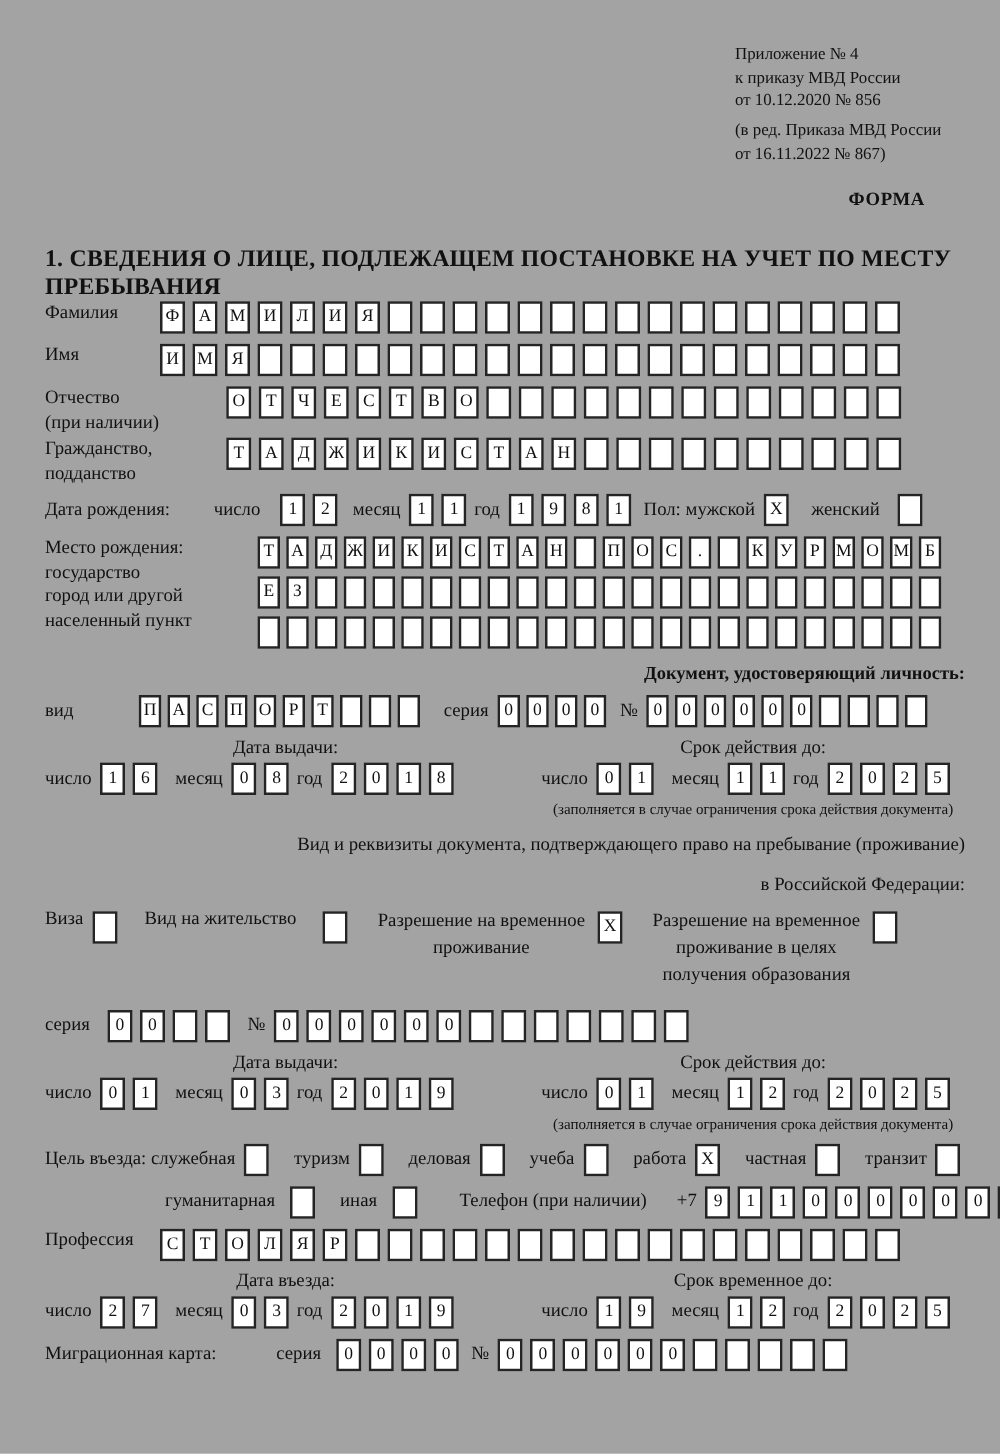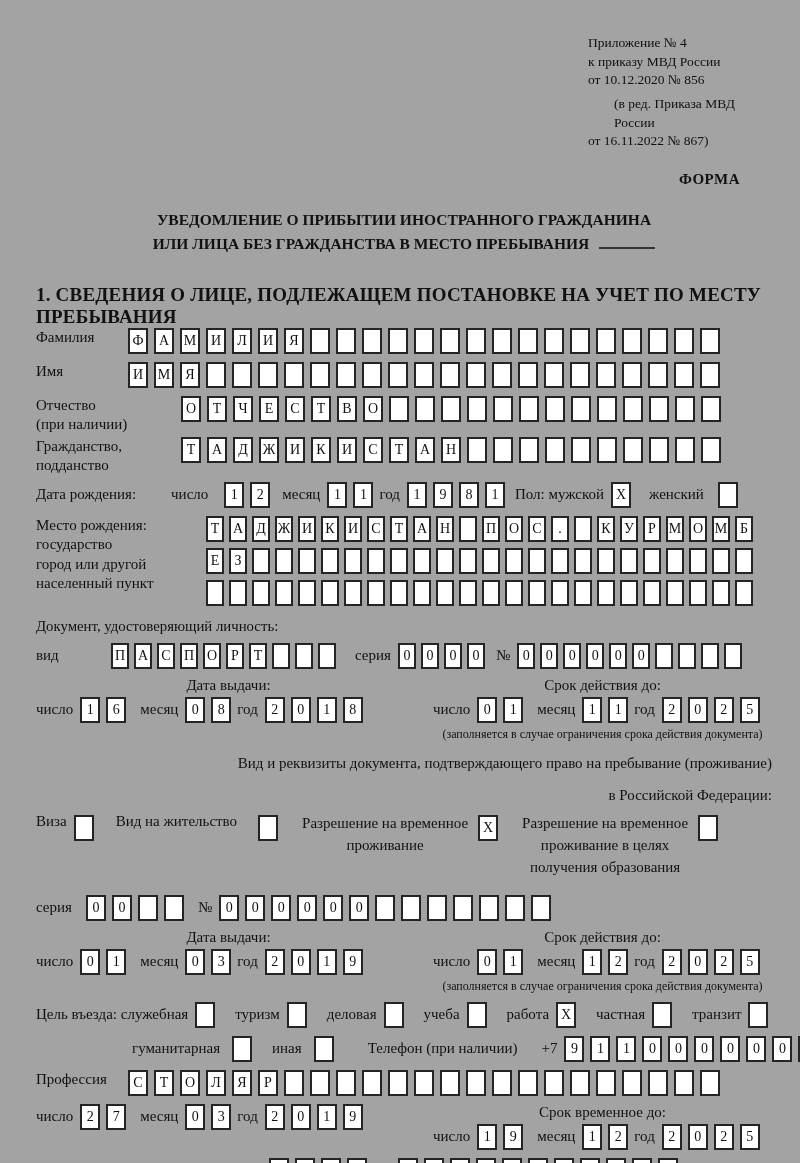--- a/index.html
+++ b/index.html
@@ -4,21 +4,21 @@
 <style>
   html,body{margin:0;padding:0;background:#e8e8e8;}
   .page{
     width:800px;height:1163px;background:#a3a3a3;margin:0 auto;
     box-sizing:border-box;padding:34px 28px 0 36px;
     font-family:"Liberation Serif","DejaVu Serif",serif;
     color:#111;font-size:15px;position:relative;overflow:hidden;
   }
   
   .appendix{margin-left:552px;font-size:13.5px;line-height:1.38;}
-  .appendix .amend{margin-top:5px;margin-left:26px;}
+  .appendix .amend{margin-top:5px;}
   .forma{text-align:right;padding-right:32px;font-weight:bold;font-size:15px;margin-top:20px;letter-spacing:.5px;}
   .title{ text-align:center;font-weight:bold;font-size:15.5px;line-height:1.55;margin-top:20px;}
   .blank-line{display:inline-block;width:56px;border-bottom:2px solid #333;height:13px;margin-left:10px;}
   .sec-heading{font-weight:bold;font-size:19px;margin-top:28px;letter-spacing:.2px;}
   
   .cells{display:flex;flex-wrap:nowrap;}
   .cell{
     flex:none;width:20px;height:26px;box-sizing:border-box;border:2px solid #242424;
     margin-right:6px;display:flex;align-items:center;justify-content:center;
     font-size:14px;background:#fff;
@@ -27,21 +27,21 @@
   
   .row{display:flex;align-items:flex-start;margin-bottom:8px;}
   .irow{display:flex;align-items:center;margin-bottom:8px;flex-wrap:nowrap;}
   .lbl{flex:none;line-height:1.3;}
   .w92{width:92px;}
   .w145{width:145px;}
   .w170{width:170px;}
   .mlab{margin-right:7px;white-space:nowrap;}
   .gap12{margin-right:14px;}
   .cells-stack .cells{margin-bottom:6px;}
-  .center-bold{text-align:left;font-weight:normal;font-size:14.8px;margin:6px 0 8px 0;}
+  .center-bold{text-align:right;font-weight:bold;font-size:14.8px;margin:6px 0 8px 0;}
   
   .datecols{display:flex;align-items:flex-start;margin-bottom:8px;gap:12px;}
   .dc{display:flex;flex-direction:column;}
   .dc-left{width:385px;flex:none;}
   .dc-right{flex:1;}
   .dc-head{text-align:center;margin-bottom:3px;}
   .dc-line{display:flex;align-items:center;}
   .dc-note{font-size:12px;text-align:center;margin-top:4px;white-space:nowrap;}
   .para{line-height:1.85;margin-bottom:4px;text-align:right;}
   
@@ -57,26 +57,20 @@
   <div class="appendix">
     <div>Приложение № 4</div>
     <div>к приказу МВД России</div>
     <div>от 10.12.2020 № 856</div>
     <div class="amend">(в ред. Приказа МВД России</div>
     <div>от 16.11.2022 № 867)</div>
   </div>
 
   <div class="forma">ФОРМА</div>
 
-  <div class="title">
-    <div>УВЕДОМЛЕНИЕ О ПРИБЫТИИ ИНОСТРАННОГО ГРАЖДАНИНА</div>
-    <div>
-      <span>ИЛИ ЛИЦА БЕЗ ГРАЖДАНСТВА В МЕСТО ПРЕБЫВАНИЯ</span><span class="blank-line"></span>
-    </div>
-  </div>
 
   <div class="sec-heading">1. СВЕДЕНИЯ О ЛИЦЕ, ПОДЛЕЖАЩЕМ ПОСТАНОВКЕ НА УЧЕТ ПО МЕСТУ ПРЕБЫВАНИЯ</div>
 
   <div class="row">
     <div class="lbl w92">Фамилия</div>
     <div class="cells">
         <span class="cell">Ф</span>
         <span class="cell">А</span>
         <span class="cell">М</span>
         <span class="cell">И</span>
@@ -578,20 +572,21 @@
         <span class="cell"></span>
         <span class="cell"></span>
         <span class="cell"></span>
         <span class="cell"></span>
         <span class="cell"></span>
       </div>
   </div>
 
   <div class="datecols">
     <div class="dc dc-left">
+      <div class="dc-head">Дата въезда:</div>
       <div class="dc-line">
         <span class="mlab">число</span>
         <span class="cells">
             <span class="cell">2</span>
             <span class="cell">7</span>
           </span>
         <span class="mlab" style="margin-left:8px;">месяц</span>
         <span class="cells">
             <span class="cell">0</span>
             <span class="cell">3</span>

